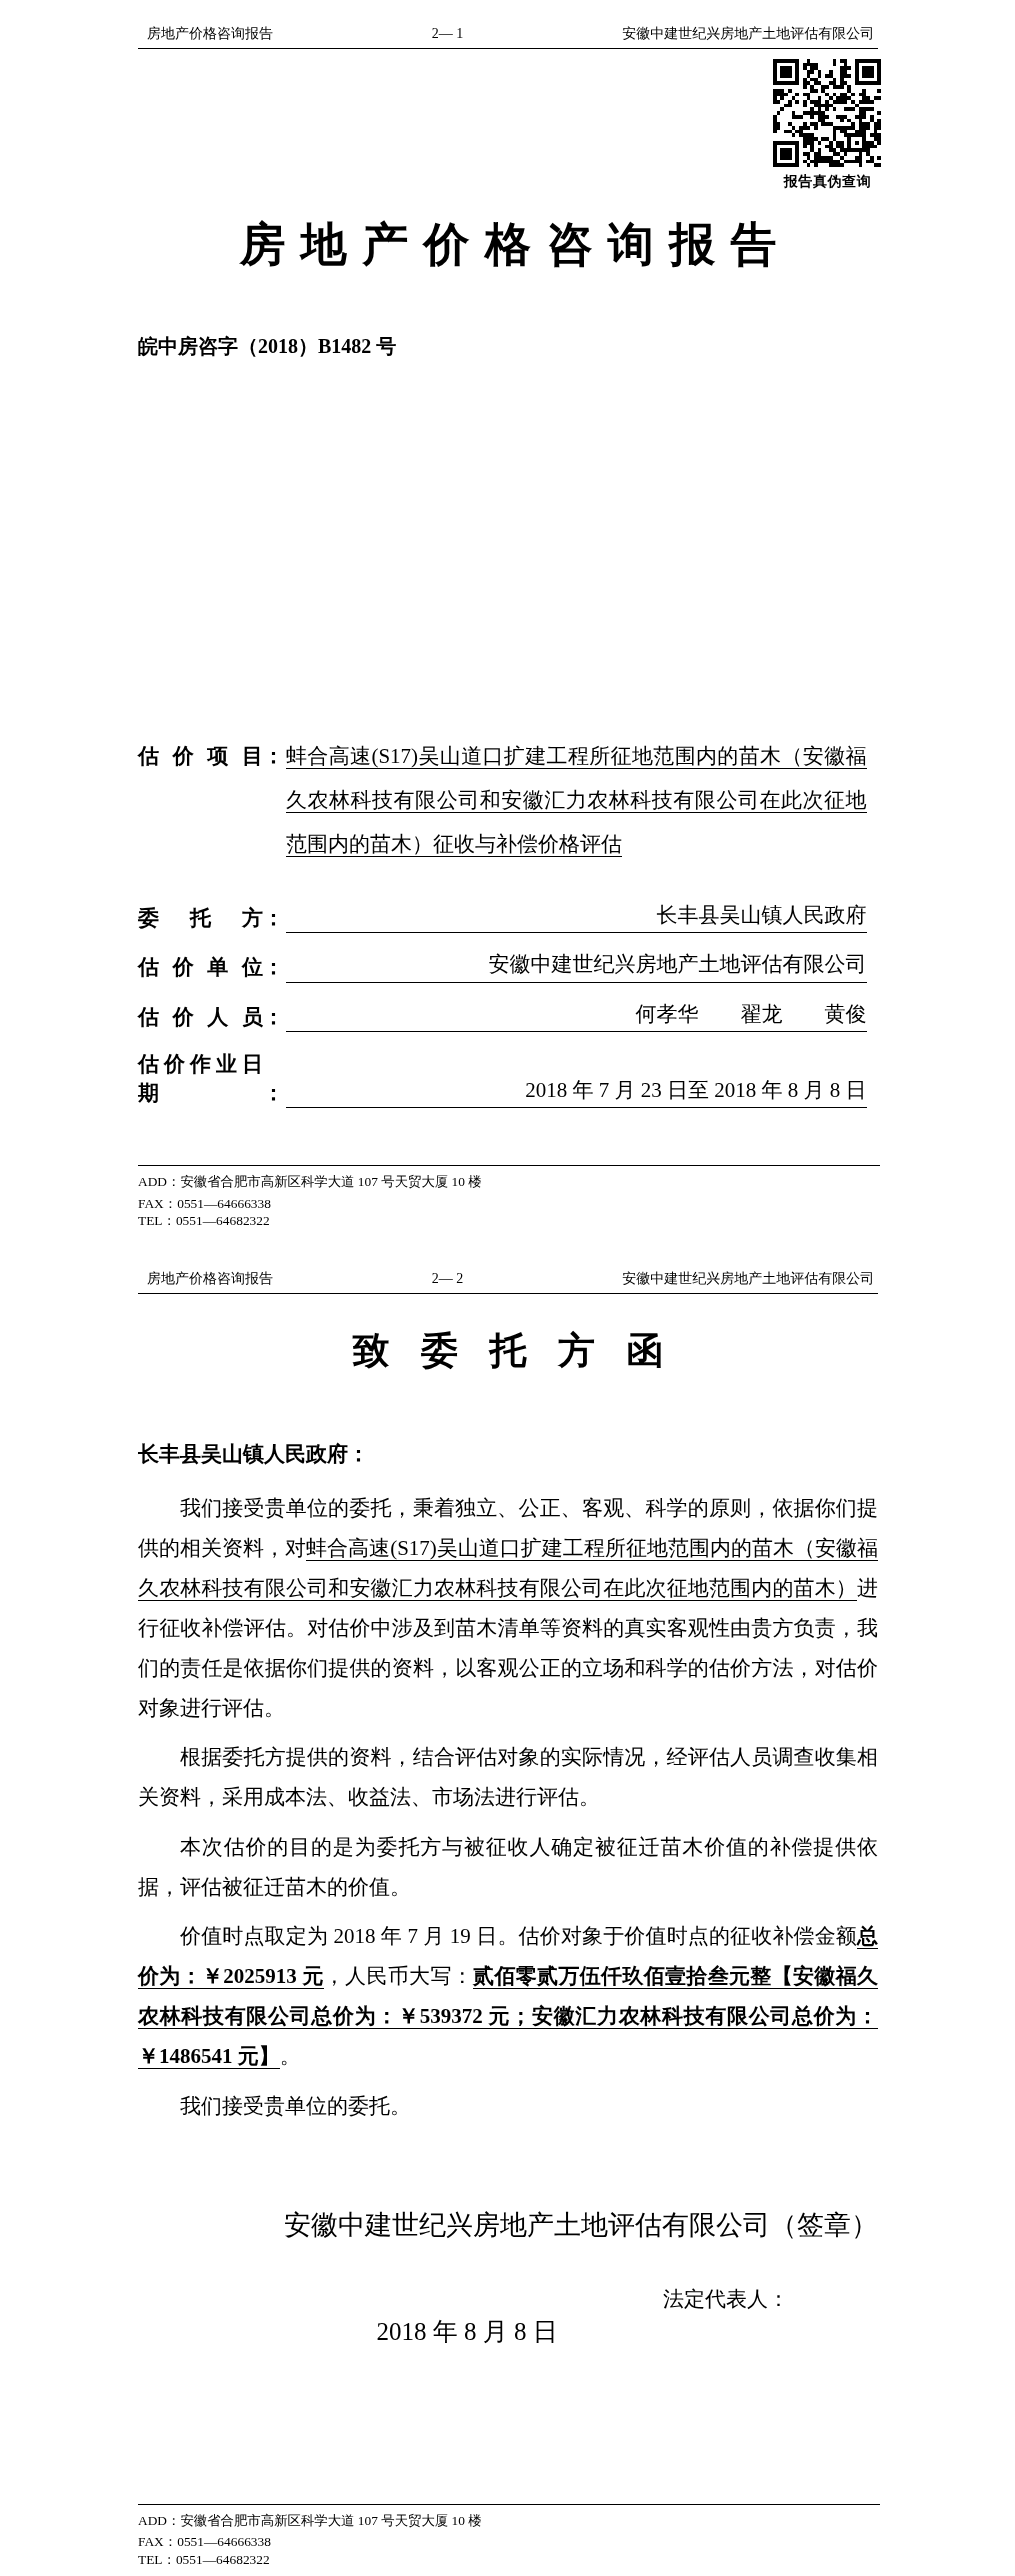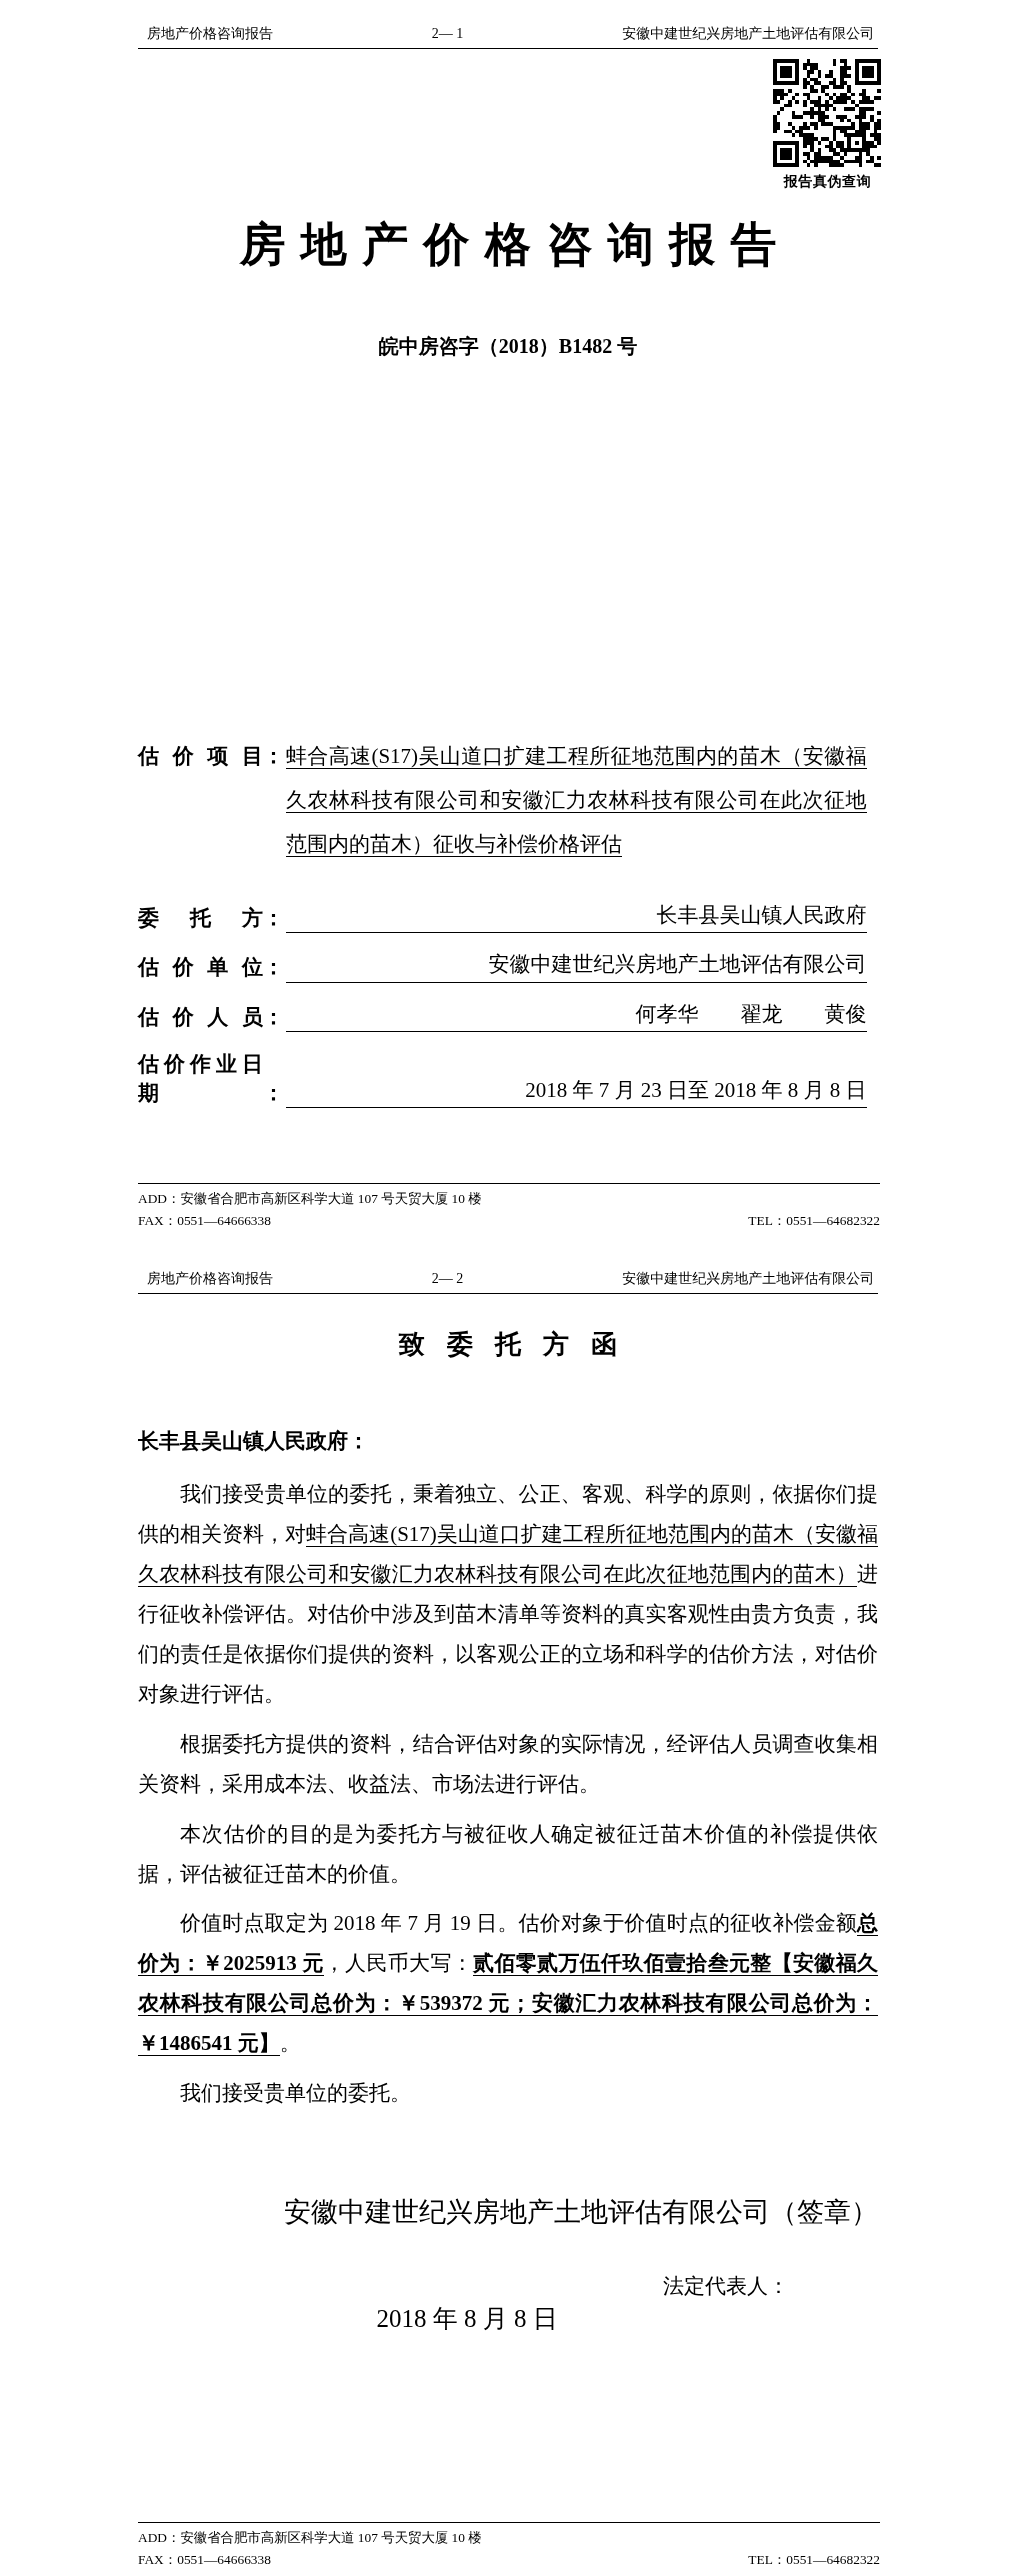--- a/index.html
+++ b/index.html
@@ -26,21 +26,21 @@
   .qr-block { position: absolute; top: 59px; right: 134px; width: 109px; text-align: center; }
   .qr-block svg { display: block; width: 108px; height: 108px; shape-rendering: crispEdges; }
   .qr-caption { margin-top: 6.4px; font-size: 14px; font-weight: bold; letter-spacing: 0.6px; text-align: center; }
 
   
   .main-title {
     margin: 170px 0 0 0; text-align: center;
     font-size: 46px; font-weight: bold;
     letter-spacing: 15.4px; text-indent: 15.4px; line-height: 1.15;
   }
-  .ref-no { margin-top: 61px; text-align: center; font-size: 20px; font-weight: bold; line-height: 1.35; }
+  .ref-no { margin-top: 61px; text-align: left; font-size: 20px; font-weight: bold; line-height: 1.35; }
 
   
   .form { margin-top: 374px; padding-right: 11.5px; font-size: 21px; }
   .form-row { display: flex; align-items: flex-end; margin-bottom: 17.3px; line-height: 29.4px; }
   .form-label { flex: 0 0 125px; font-weight: bold; text-align: justify; text-align-last: justify; }
   .form-colon { flex: 0 0 23px; font-weight: bold; }
   .form-value {
     flex: 1; text-align: right;
     border-bottom: 1.3px solid #000; padding-bottom: 1.9px;
   }
@@ -50,26 +50,26 @@
   .b { font-weight: bold; }
 
   
   .page-footer {
     position: absolute; left: 138px; right: 136px;
     border-top: 1.3px solid #000; padding-top: 6.4px;
     font-size: 13.4px; line-height: 1.3;
   }
   .footer-1 { bottom: 15.4px; }
   .footer-2 { bottom: 7.7px; }
-  .footer-row { display: flex; justify-content: space-between; margin-top: 4.5px; }
+  .footer-row { display: flex; justify-content: space-between; margin-top: 4.5px; flex-direction: column; }
 
   
   .letter-title {
     margin: 35px 0 0 0; text-align: center;
-    font-size: 26px; font-weight: bold;
+    font-size: 37px; font-weight: bold;
     letter-spacing: 0.85em; text-indent: 0.85em; line-height: 1.2;
   }
   .greeting { margin-top: 67px; margin-bottom: 18px; font-size: 21px; font-weight: bold; line-height: 1.4; }
   .body-text p {
     margin: 0 0 9.6px 0; font-size: 21px; line-height: 40px;
     text-align: justify; text-indent: 2em;
   }
   .sign-company { margin-top: 81px; text-align: right; font-size: 27px; line-height: 1.4; }
   .sign-rep { margin-top: 40px; text-align: right; padding-right: 89px; font-size: 21px; line-height: 1.4; }
   .sign-date { text-align: center; padding-right: 82px; font-size: 25px; line-height: 1.4; }

